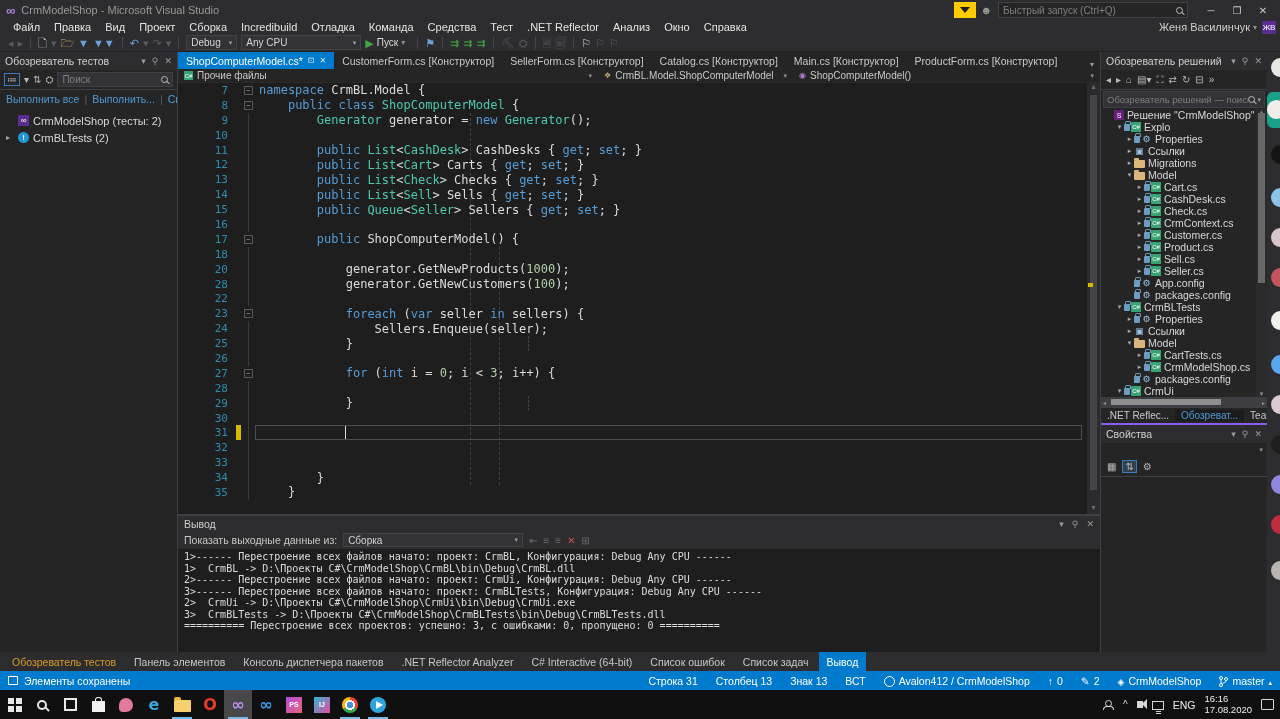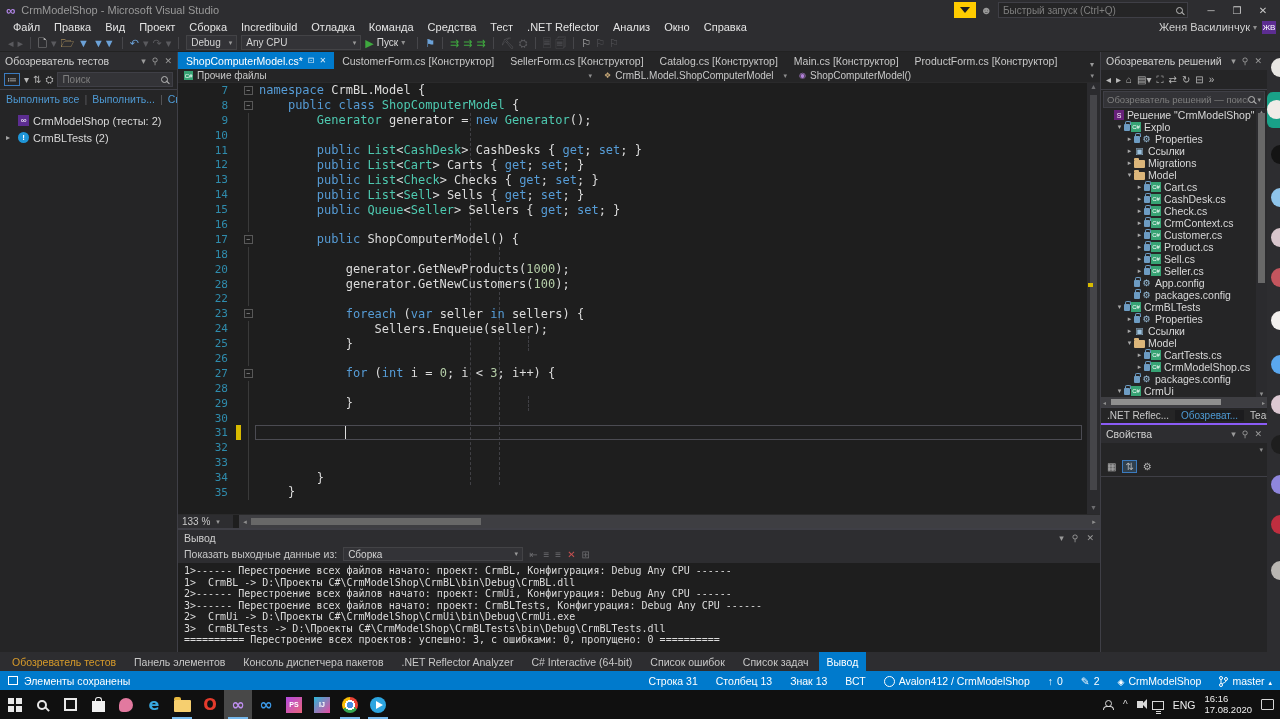--- a/index.html
+++ b/index.html
@@ -607,31 +607,20 @@
             </div>
           </div>
         <div class="vscroll">
           <span class="arr" style="top:0">▲</span>
           <span class="thumb"></span>
           <span class="tick-y"></span>
           <span class="arr" style="bottom:0">▼</span>
         </div>
       </div>
 
-      <div class="zoomrow">
-        <div class="zoombox">
-          <span>133 %</span>
-          <span class="dda">▾</span>
-        </div>
-        <div class="hscroll">
-          <span class="arr" style="left:0">◂</span>
-          <span class="thumb"></span>
-          <span class="arr" style="right:0">▸</span>
-        </div>
-      </div>
 
       <div class="output">
         <div class="out-title">
           <span>Вывод</span>
           <span class="pt-glyph">▾</span>
           <span class="pt-glyph">⚲</span>
           <span class="pt-glyph">✕</span>
         </div>
         <div class="out-toolbar">
           <span class="out-label">Показать выходные данные из:</span>

